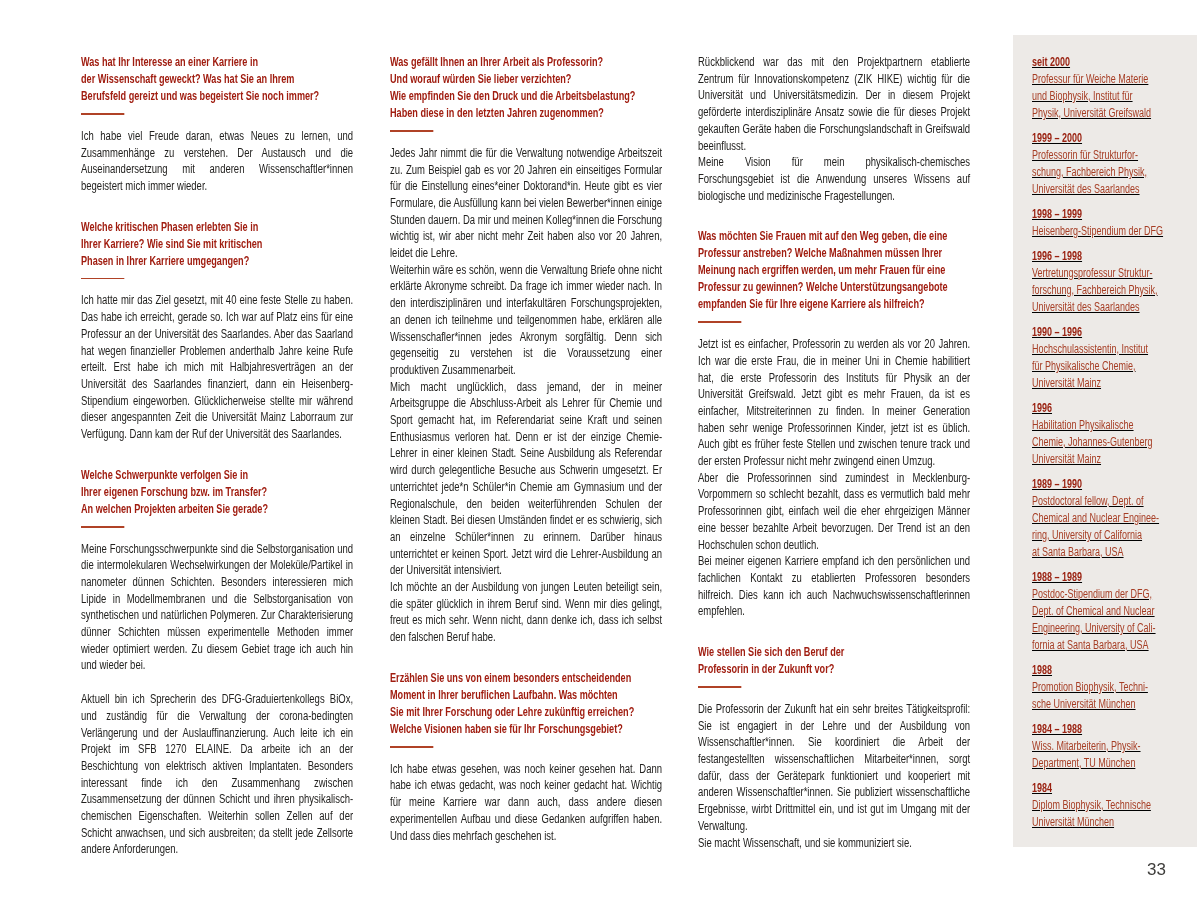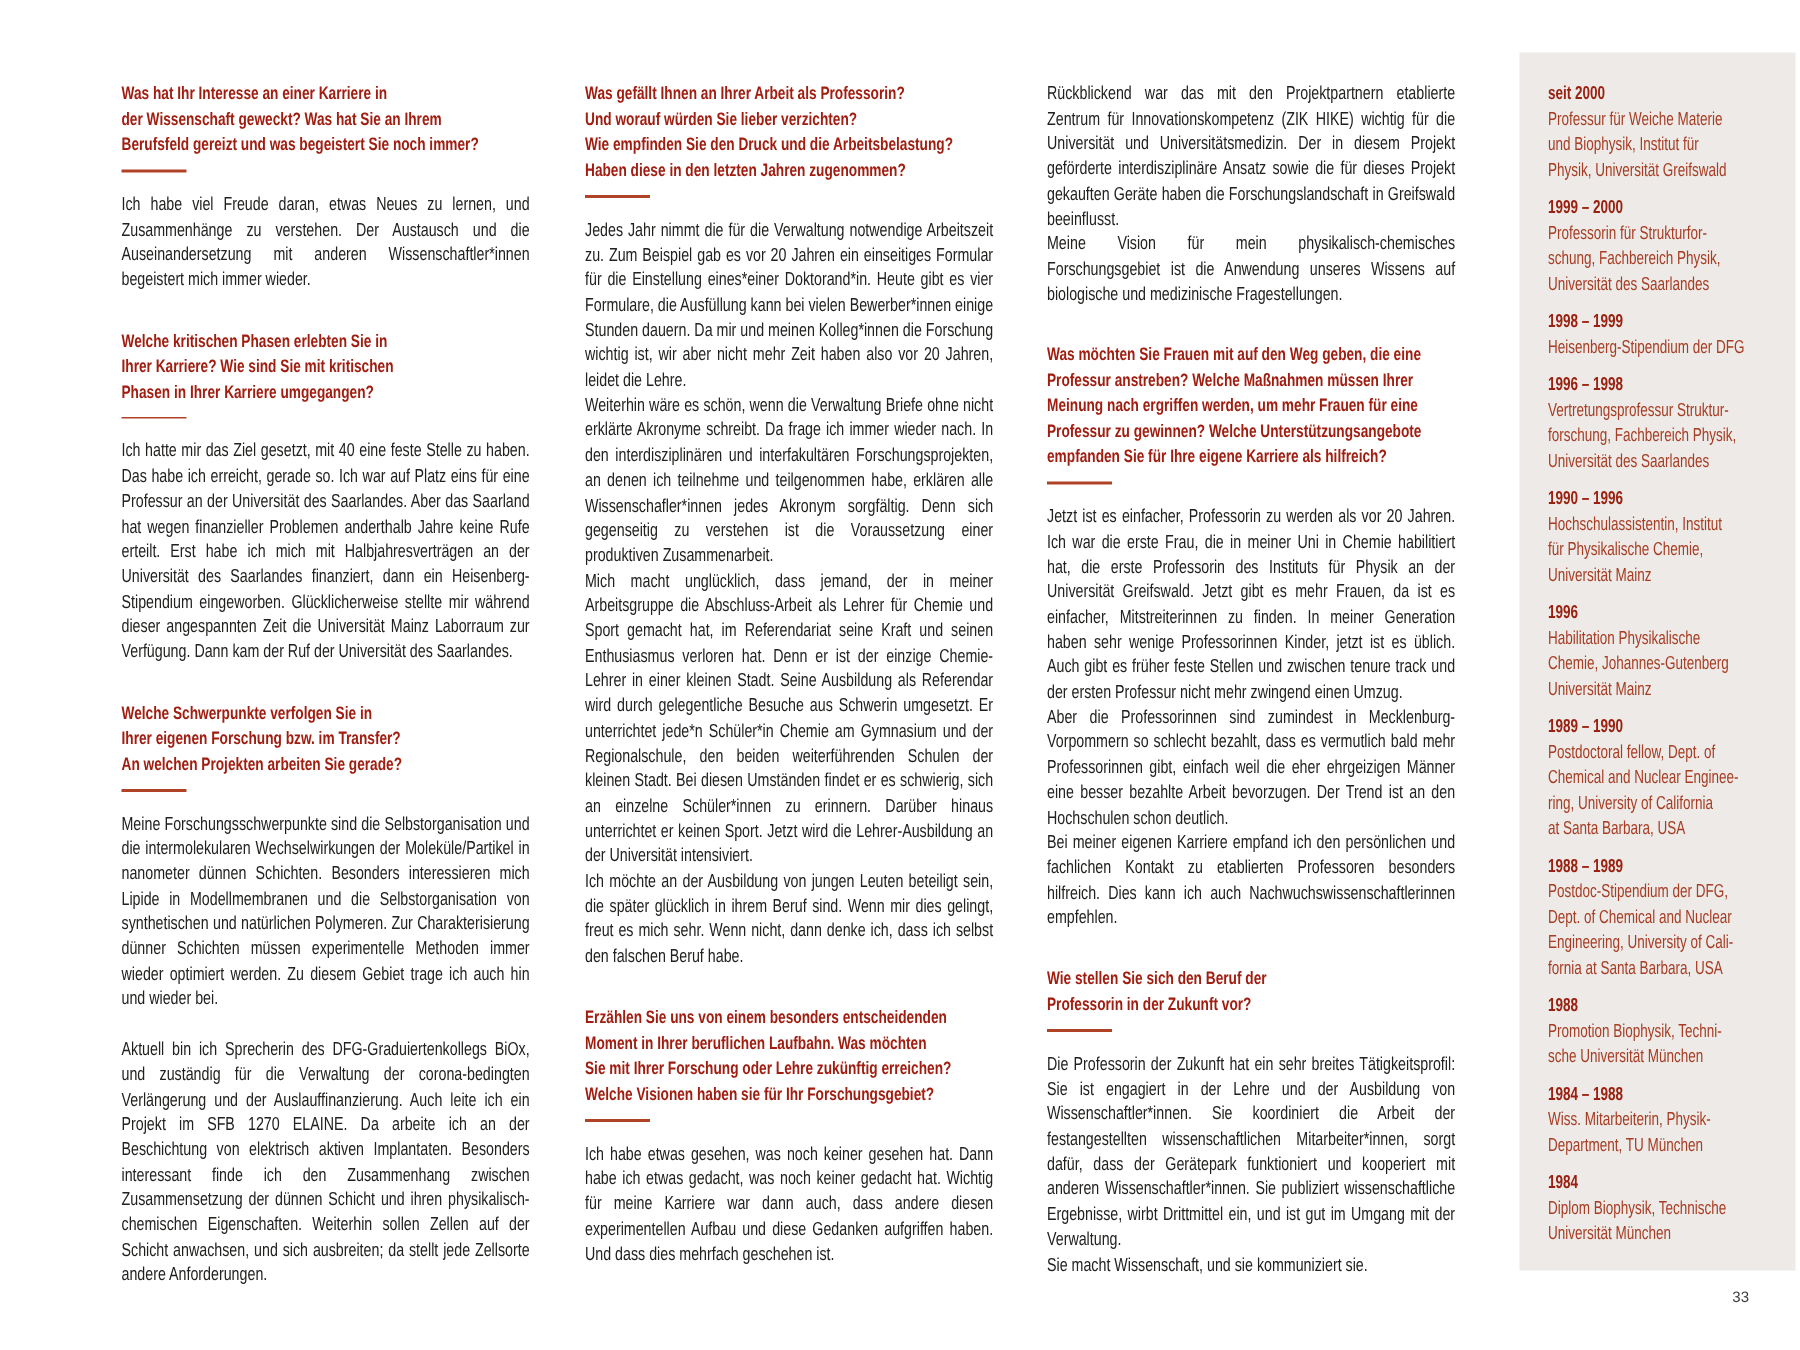--- a/index.html
+++ b/index.html
@@ -56,20 +56,21 @@
   .sidebar {
     position: absolute;
     left: 1013px;
     top: 35px;
     width: 184px;
     height: 812px;
     background: var(--sidebar-bg, #edeae7);
     box-sizing: border-box;
     padding: 19px 0 0 19px;
     overflow: hidden;
+    text-decoration: underline;
   }
   .sidebar-inner {
     width: 206px;
     transform: scaleX(0.72);
     transform-origin: left top;
   }
   .cv-entry { margin-bottom: 8px; }
   .cv-period {
     color: var(--sb-year-color, #9a2110);
     font-size: 12.5px;
@@ -82,21 +83,21 @@
     line-height: 17px;
     white-space: pre-line;
   }
   
   .page-number {
     position: absolute;
     left: 1120px;
     top: 860px;
     width: 46px;
     text-align: right;
-    font-size: 10px;
+    font-size: 17px;
     color: var(--pagenum-color, #3e3d3b);
   }
 </style>
 </head>
 <body>
 
 <div class="page">
   <main class="columns">
     <section class="col col1">
       <div class="col-inner">

